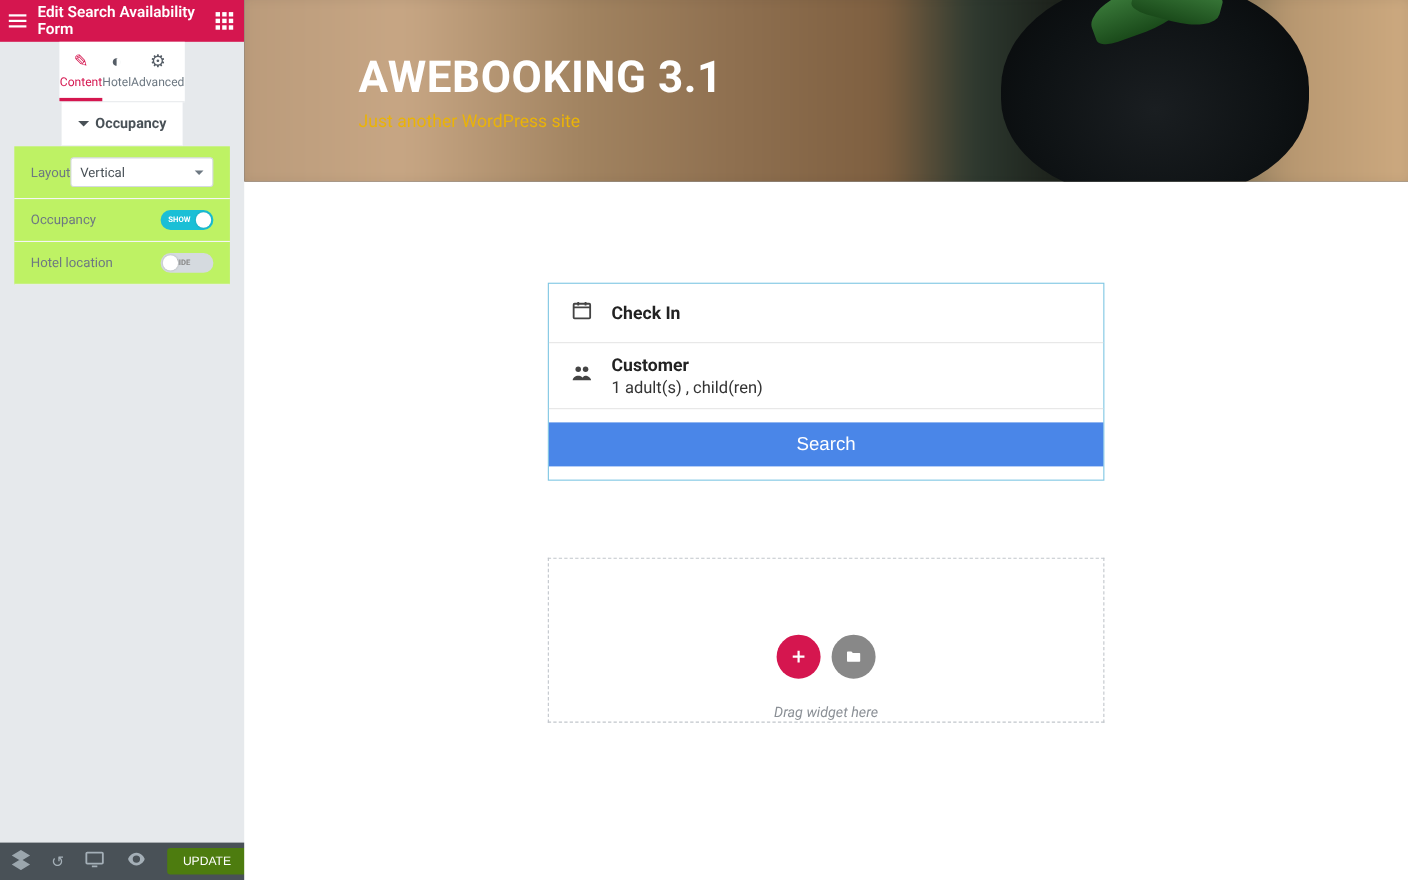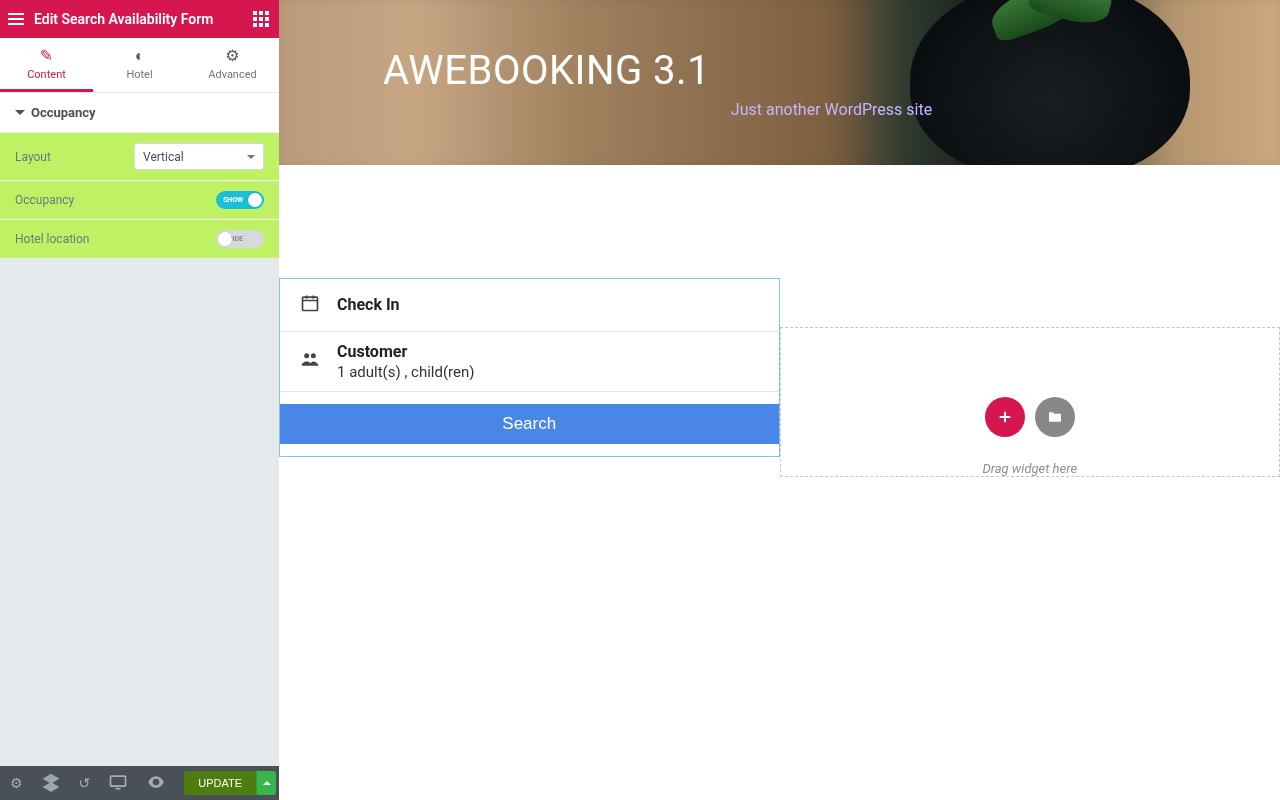--- a/index.html
+++ b/index.html
@@ -1,20 +1,20 @@
 <!DOCTYPE html>
 <html><head>
   <meta charset="utf-8">
   <style>
     * { margin: 0; padding: 0; box-sizing: border-box; }
     body { font-family: -apple-system, BlinkMacSystemFont, "Segoe UI", Roboto, Helvetica, Arial, sans-serif; overflow: hidden; width: 1280px; height: 800px; background: #e6e9ec; }
     .app { display: flex; height: 800px; }
 
     
-    .sidebar { width: 279px; background: #e6e9ec; display: flex; flex-direction: column; position: relative; }
+    .sidebar { width: 222px; background: #e6e9ec; display: flex; flex-direction: column; position: relative; align-items: center; }
     .side-header { height: 38px; background: #d5164f; color: #fff; display: flex; align-items: center; justify-content: space-between; padding: 0 10px 0 8px; }
     .side-header-left { display: flex; align-items: center; gap: 10px; }
     .hamburger-icon { display: flex; flex-direction: column; gap: 3px; cursor: pointer; }
     .hamburger-icon span { display: block; width: 16px; height: 2px; background: #fff; }
     .side-title { font-size: 14px; font-weight: 600; }
     .apps-icon { display: grid; grid-template-columns: repeat(3,4px); grid-template-rows: repeat(3,4px); gap: 2px; cursor: pointer; }
     .apps-icon span { background: #fff; width: 4px; height: 4px; }
 
     .tabs { display: flex; background: #fff; border-bottom: 1px solid #e6e9ec; }
     .tab { flex: 1; text-align: center; padding: 10px 0 8px; font-size: 11px; color: #6d7882; cursor: pointer; border-bottom: 3px solid transparent; }
@@ -52,24 +52,24 @@
 
     
     .preview { flex: 1; background: #fff; position: relative; overflow: hidden; }
     .hero { height: 165px; background: #222; position: relative; overflow: hidden; display: flex; flex-direction: column; justify-content: center; padding-left: 104px; }
     .hero-bg-blur { position: absolute; inset: -20px; background: linear-gradient(90deg, #b99a7a 0%, #c7a684 15%, #a18360 30%, #8f7050 42%, #7e5f40 55%, #2e3a30 62%, #1a1e18 70%, #3f4838 78%, #b79770 88%, #d0ac82 100%); filter: blur(12px); }
     .hero-pot { position: absolute; right: 90px; top: -20px; width: 280px; height: 200px; background: radial-gradient(ellipse at 50% 60%, #1a1e21 0%, #0d1113 60%, #060708 100%); border-radius: 50% 50% 45% 45%; }
     .hero-plant { position: absolute; right: 150px; top: -40px; width: 160px; height: 90px; }
     .hero-plant::before, .hero-plant::after { content: ""; position: absolute; background: #2a5a2a; border-radius: 50% 20% 50% 20%; }
     .hero-plant::before { width: 90px; height: 40px; left: 20px; top: 30px; transform: rotate(-20deg); background: linear-gradient(#3a7a3a, #1a4a1a); }
     .hero-plant::after { width: 80px; height: 35px; left: 60px; top: 25px; transform: rotate(15deg); background: linear-gradient(#3a7a3a, #1a4a1a); }
-    .site-title { position: relative; font-size: 40px; font-weight: 400; color: #fff; letter-spacing: 0.5px; }
-    .site-tagline { position: relative; color: #c4b5fd; font-size: 16px; margin-top: 6px; text-align: center; }
-
-    .canvas-area { padding: 92px 0 40px; display: flex; flex-direction: row; align-items: center; }
+    .site-title { position: relative; font-size: 40px; font-weight: 700; color: #fff; letter-spacing: 0.5px; }
+    .site-tagline { position: relative; color: #eab308; font-size: 16px; margin-top: 6px; }
+
+    .canvas-area { padding: 92px 0 40px; display: flex; flex-direction: column; align-items: center; }
 
     .search-form { width: 506px; border: 1px solid #7ec6e3; background: #fff; }
     .form-row { display: flex; align-items: center; padding: 14px 20px; border-bottom: 1px solid #e6e6e6; gap: 17px; }
     .form-row-icon { color: #555; font-size: 18px; width: 20px; text-align: center; }
     .form-row-body { display: flex; flex-direction: column; }
     .form-row-title { font-size: 16px; font-weight: bold; color: #222; }
     .form-row-sub { font-size: 15px; color: #333; margin-top: 2px; }
     .form-occupants { border-bottom: 1px solid #e6e6e6; padding-bottom: 14px; }
     .form-btn-wrap { padding: 12px 0 12px 0; }
     .search-btn { width: 100%; background: #4a86e8; color: #fff; font-size: 17px; border: none; padding: 10px 0; cursor: pointer; }

